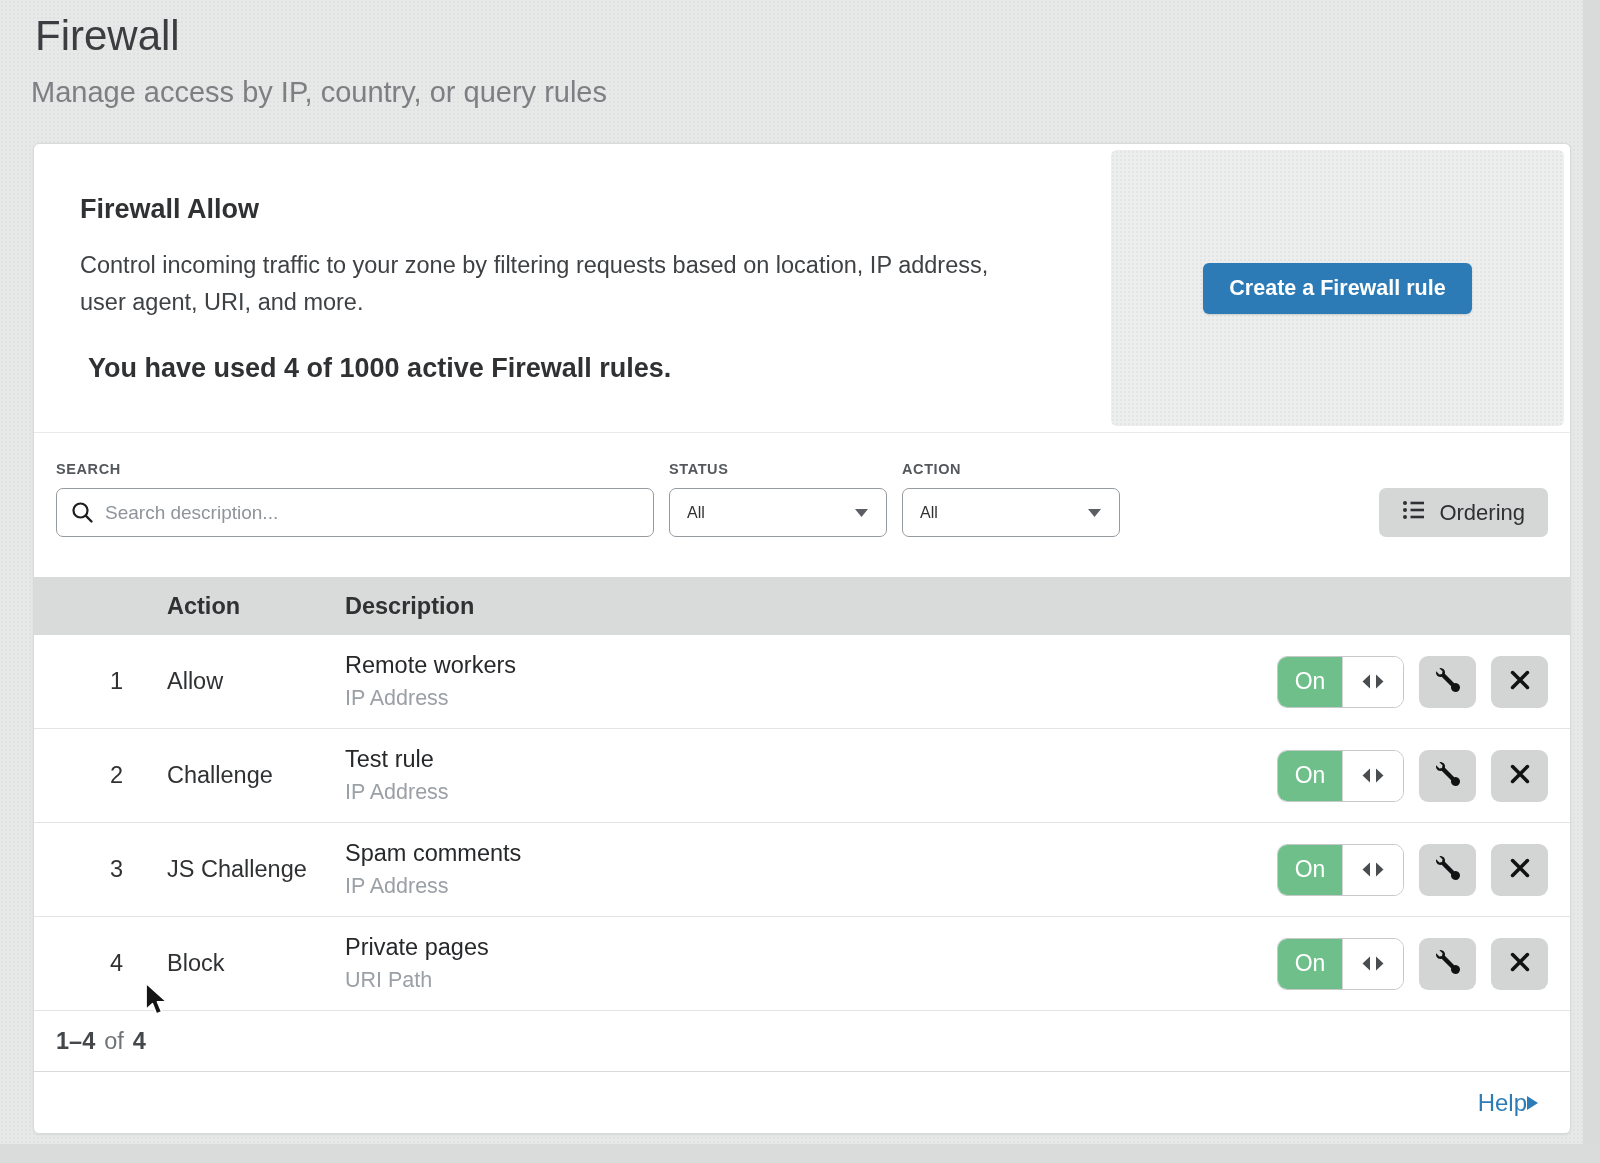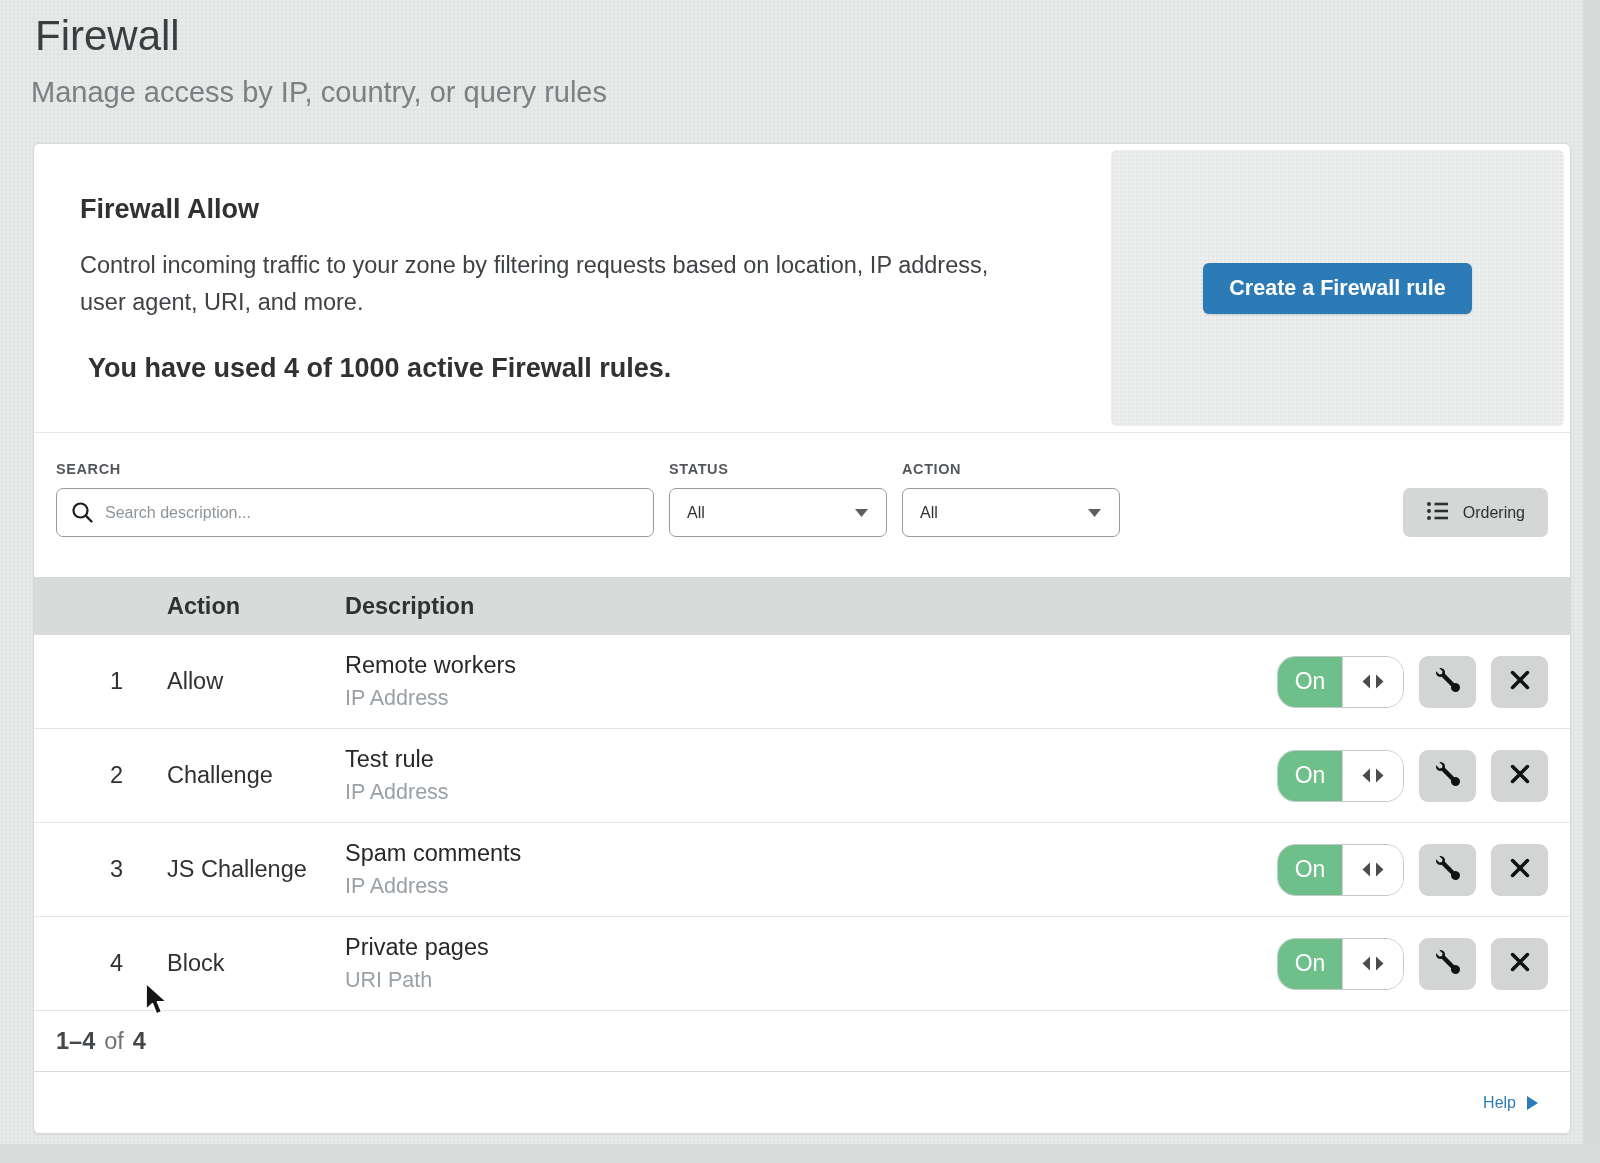--- a/index.html
+++ b/index.html
@@ -45,33 +45,33 @@
     padding: 13px 26px; cursor: pointer; box-shadow: 0 1px 2px rgba(0,0,0,.15);
   }
 
   
   .filters { display: flex; align-items: flex-end; gap: 15px; padding: 28px 22px 40px 22px; }
   .filter-group { display: flex; flex-direction: column; }
   .filter-label { font-size: 14.5px; font-weight: 700; letter-spacing: .6px; color: #54585c; margin-bottom: 11px; }
   .search-wrap { position: relative; width: 598px; }
   .search-input {
     width: 100%; height: 49px; border: 1.5px solid #969ba0; border-radius: 7px;
-    padding: 0 16px 0 48px; font-family: inherit; font-size: 16px; color: #2f3133; background: #fff;
+    padding: 0 16px 0 48px; font-family: inherit; font-size: 19px; color: #2f3133; background: #fff;
   }
   .search-input::placeholder { color: #8e9499; }
   .search-icon { position: absolute; left: 15px; top: 13px; }
   .select {
     width: 218px; height: 49px; border: 1.5px solid #969ba0; border-radius: 7px; background: #fff;
     display: flex; align-items: center; justify-content: space-between;
     padding: 0 17px; font-size: 16px; color: #2f3133; cursor: pointer;
   }
   .ordering-btn {
     margin-left: auto; height: 49px; background: #d5d7d7; border: none; border-radius: 7px;
     display: flex; align-items: center; gap: 13px; padding: 16px 23px;
-    font-family: inherit; font-size: 16px; color: #2e3133; cursor: pointer;
+    font-family: inherit; font-size: 22px; color: #2e3133; cursor: pointer;
   }
 
   
   .thead {
     height: 58px; background: #d9dada; display: flex; align-items: center;
     font-size: 23.5px; font-weight: 700; color: #2f3133;
   }
   .col-num { width: 133px; }
   .col-action { width: 178px; }
   .col-desc { flex: 1; }
@@ -82,42 +82,42 @@
   }
   .cell-num { width: 133px; padding-left: 76px; }
   .cell-action { width: 178px; }
   .cell-desc { flex: 1; }
   .desc-title { font-size: 23.5px; color: #26282a; }
   .desc-sub { font-size: 21.5px; color: #9aa0a5; margin-top: 7px; }
   .cell-controls { display: flex; align-items: center; gap: 15px; }
 
   .toggle {
     display: flex; width: 127px; height: 52px; border: 1px solid #c6c9ca;
-    border-radius: 18px; overflow: hidden; cursor: pointer; background: #fff;
+    border-radius: 10px; overflow: hidden; cursor: pointer; background: #fff;
   }
   .toggle-on {
     width: 64px; background: #6fbf8b; color: #ffffff; font-size: 23px;
     display: flex; align-items: center; justify-content: center;
   }
   .toggle-handle { flex: 1; background: #fff; border-left: 1px solid #d2d4d5; display: flex; align-items: center; justify-content: center; }
 
   .icon-btn {
     width: 57px; height: 52px; background: #d3d5d5; border: none; border-radius: 9px;
     display: flex; align-items: center; justify-content: center; cursor: pointer;
   }
 
   .pagination { height: 60px; display: flex; align-items: center; padding-left: 22px; font-size: 23.5px; }
   .pg-range, .pg-total { font-weight: 700; color: #44484b; }
   .pg-of { margin: 0 9px; color: #6e7377; }
 
   .card-footer {
     height: 62px; border-top: 1px solid #d9dadb;
     display: flex; align-items: center; justify-content: flex-end; padding-right: 32px;
   }
-  .help-link { display: flex; align-items: center; gap: 11px; color: #2e7cb7; font-size: 16px; text-decoration: none; cursor: pointer; }
+  .help-link { display: flex; align-items: center; color: #2e7cb7; font-size: 24px; text-decoration: none; cursor: pointer; }
   .help-arrow { width: 0; height: 0; border-left: 11px solid #2e7cb7; border-top: 7px solid transparent; border-bottom: 7px solid transparent; }
 
   .mouse-cursor { position: absolute; left: 144px; top: 982px; z-index: 50; }
 </style>
 </head>
 <body>
 
 <div class="right-strip"></div>
 <div class="bottom-strip"></div>
 

